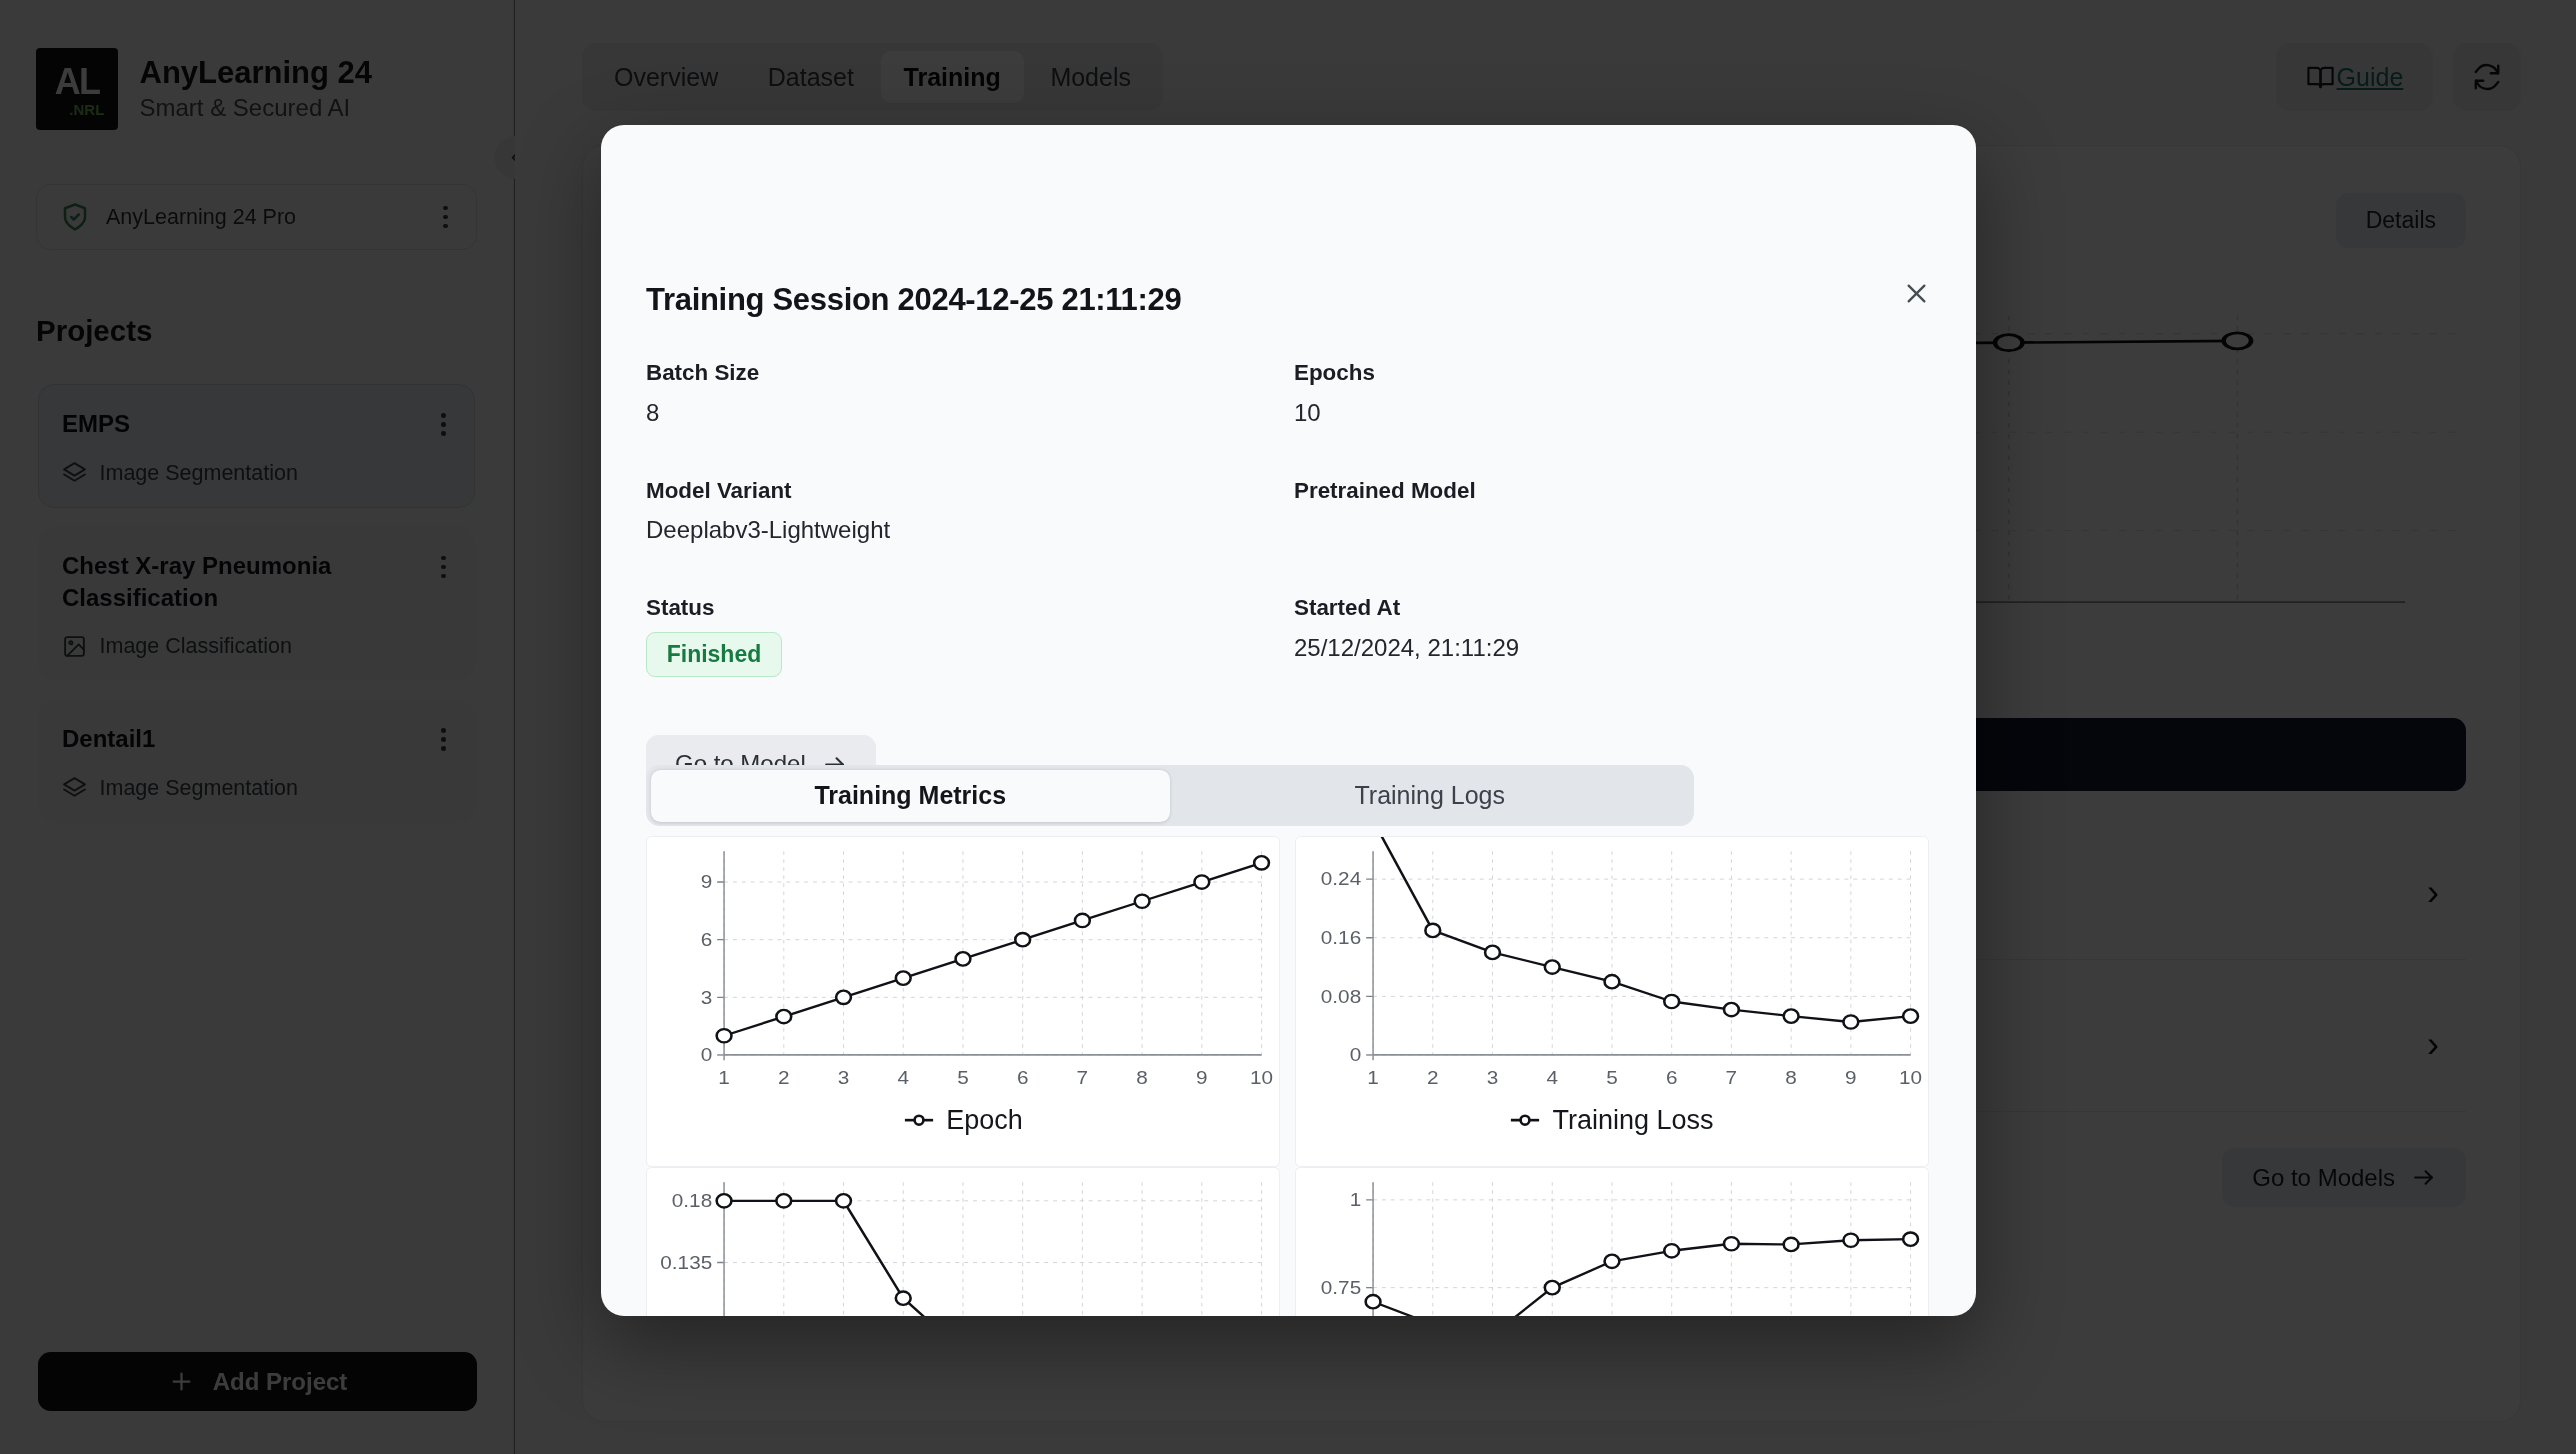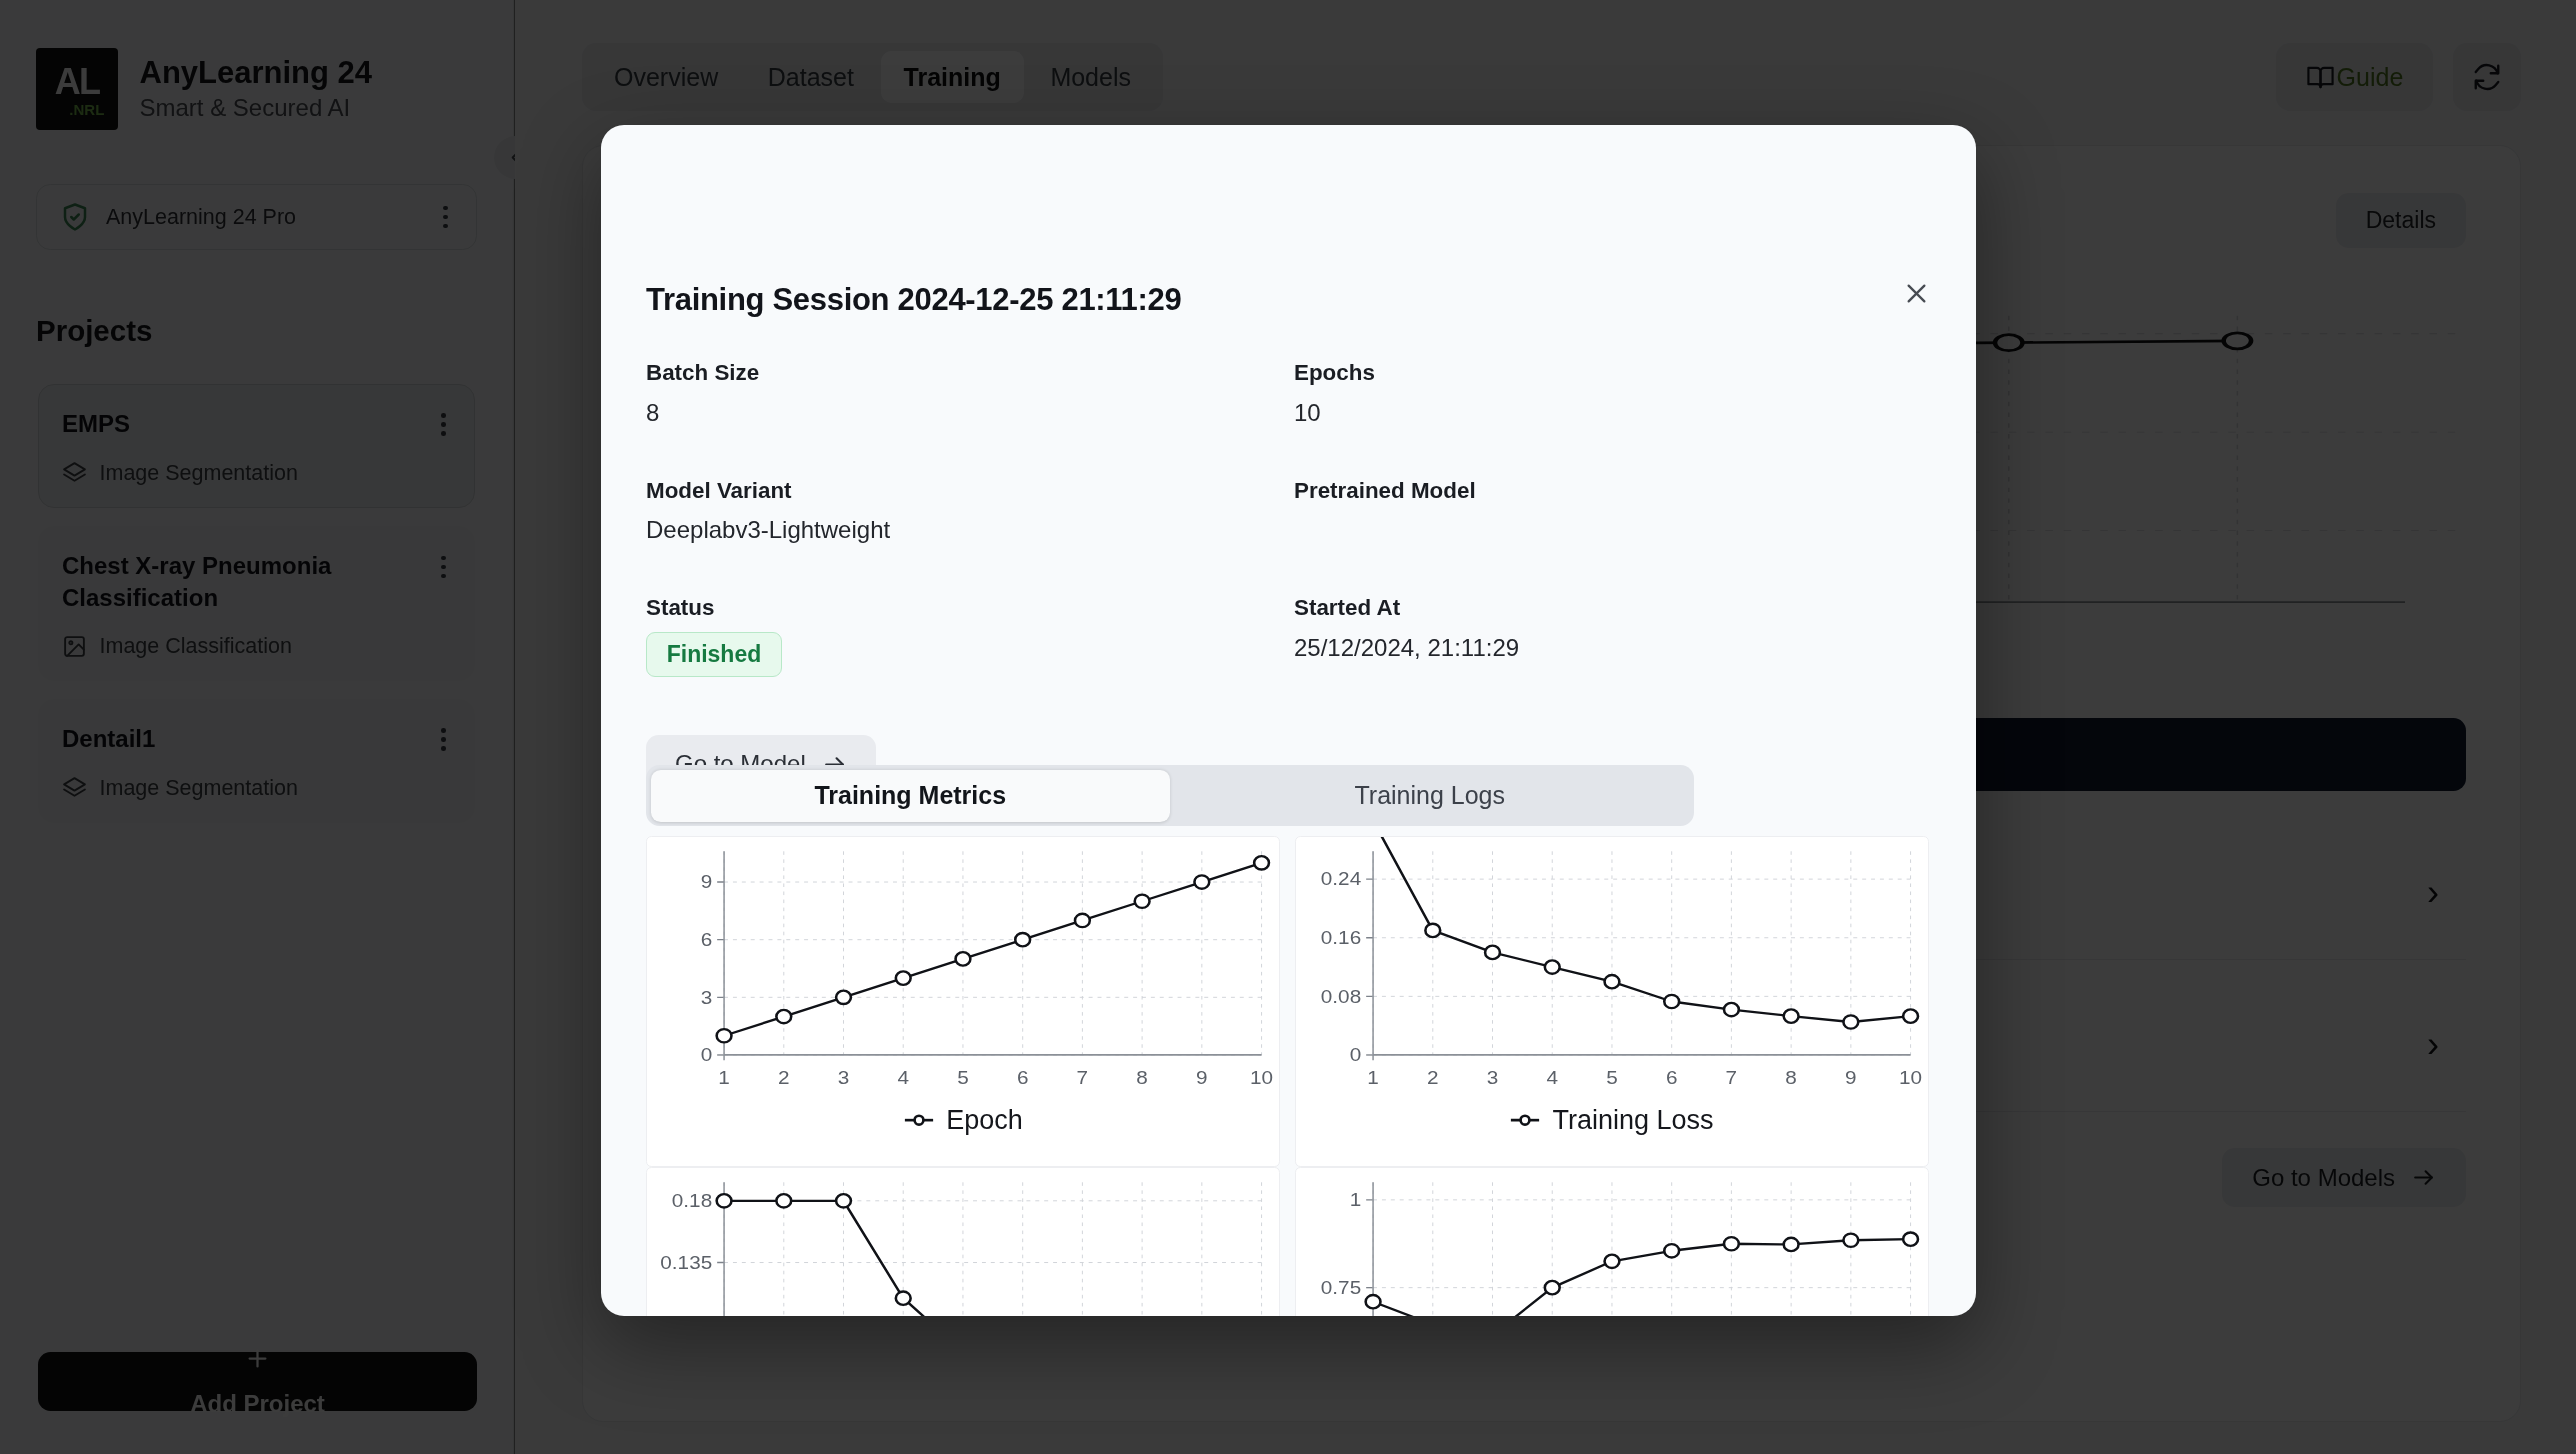--- a/index.html
+++ b/index.html
@@ -69,21 +69,21 @@
   .proj-head { display: flex; align-items: flex-start; }
   .proj-name { font-size: 24px; font-weight: 700; color: #14161b; flex: 1; line-height: 1.32; }
   .proj-type { display: flex; align-items: center; gap: 12.5px; margin-top: 19.7px; }
   .proj-type span { font-size: 21.5px; color: #3d4147; }
 
   .add-project {
     position: absolute; left: 38px; bottom: 43px;
     width: 439px; height: 59px; border-radius: 12.5px;
     background: #111214; color: #ffffff;
     display: flex; align-items: center; justify-content: center; gap: 18px;
-    font-size: 24px; font-weight: 600; flex-direction: column;
+    font-size: 24px; font-weight: 600;
   }
 
   .collapse-btn {
     position: absolute; left: 494px; top: 136px;
     width: 43px; height: 43px; border-radius: 50%;
     background: #e9ebef; display: flex; align-items: center; justify-content: center;
   }
 
   
   #main-bg { position: absolute; left: 515px; top: 0; right: 0; bottom: 0; background: #f3f4f6; }
@@ -94,21 +94,21 @@
   }
   .tabbar .tab {
     padding: 0 23px; height: 52px; display: flex; align-items: center;
     font-size: 25px; color: #3b4048; border-radius: 10.7px;
   }
   .tabbar .tab.active { background: #ffffff; color: #101216; font-weight: 600; }
 
   .topright { position: absolute; right: 55px; top: 43px; display: flex; gap: 19.7px; }
   .btn-guide {
     height: 68px; padding: 0 30px; border-radius: 14.3px; background: #e7e9ed;
-    display: flex; align-items: center; gap: 2px; font-size: 25px; color: #4d7c0f;
+    display: flex; align-items: center; gap: 2px; font-size: 25px; color: #0f766e; text-decoration: underline;
   }
   .btn-refresh {
     width: 68px; height: 68px; border-radius: 14.3px; background: #e7e9ed;
     display: flex; align-items: center; justify-content: center;
   }
 
   .bg-panel {
     position: absolute; left: 67px; top: 145px; right: 55px; bottom: 32px;
     background: #ffffff; border-radius: 21.5px; border: 0.9px solid #e7e9ed;
   }

